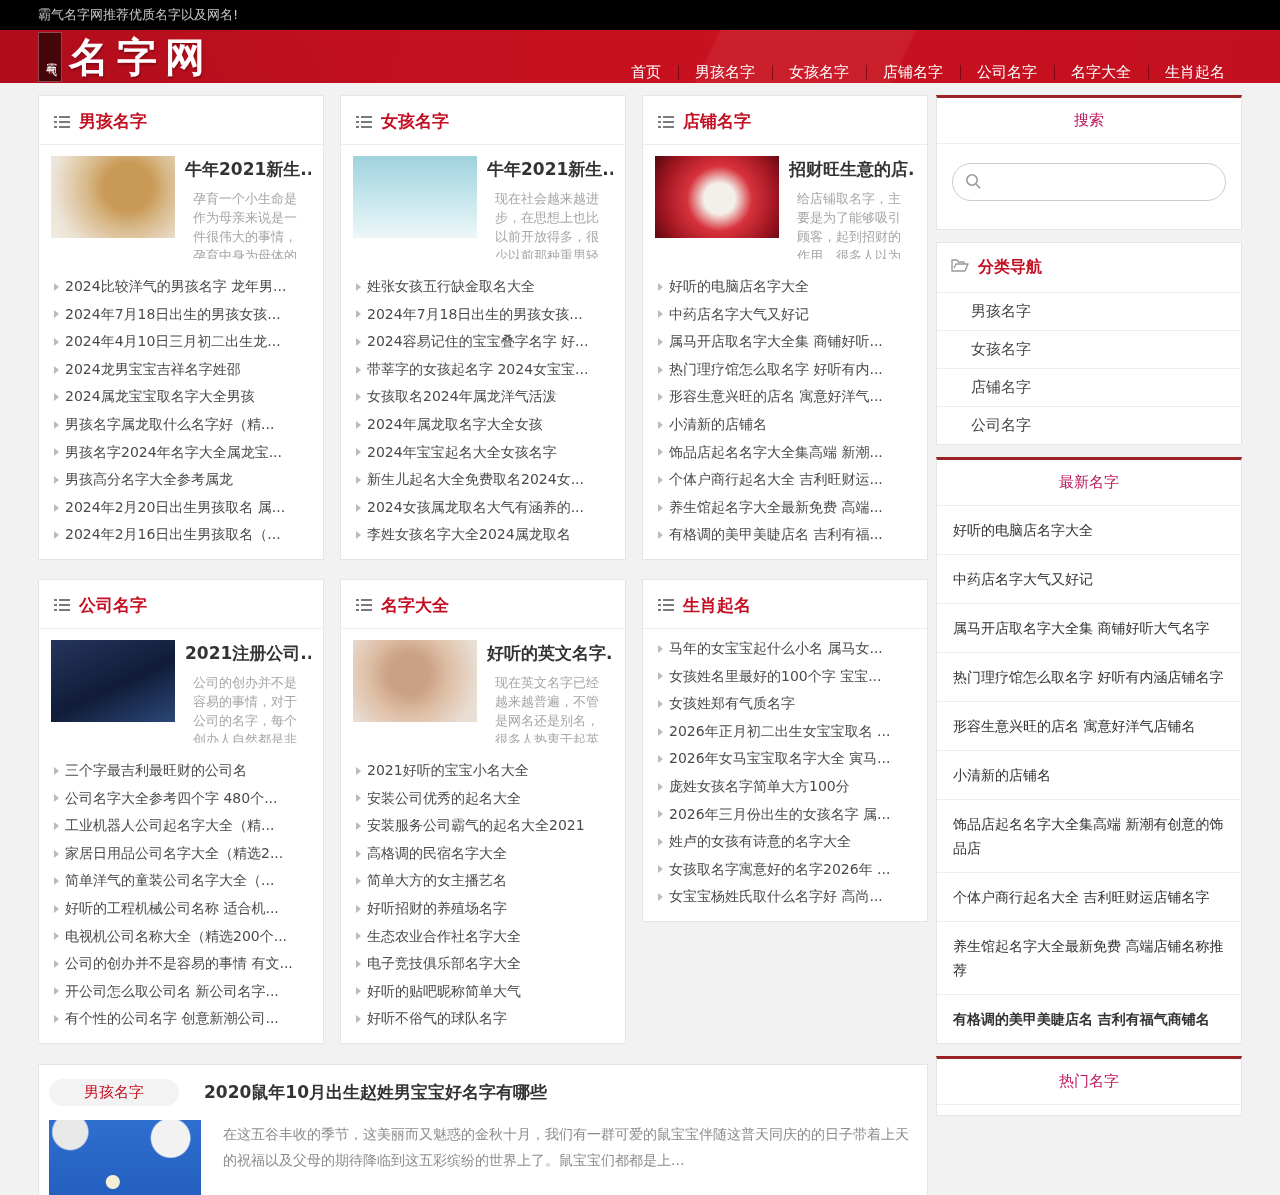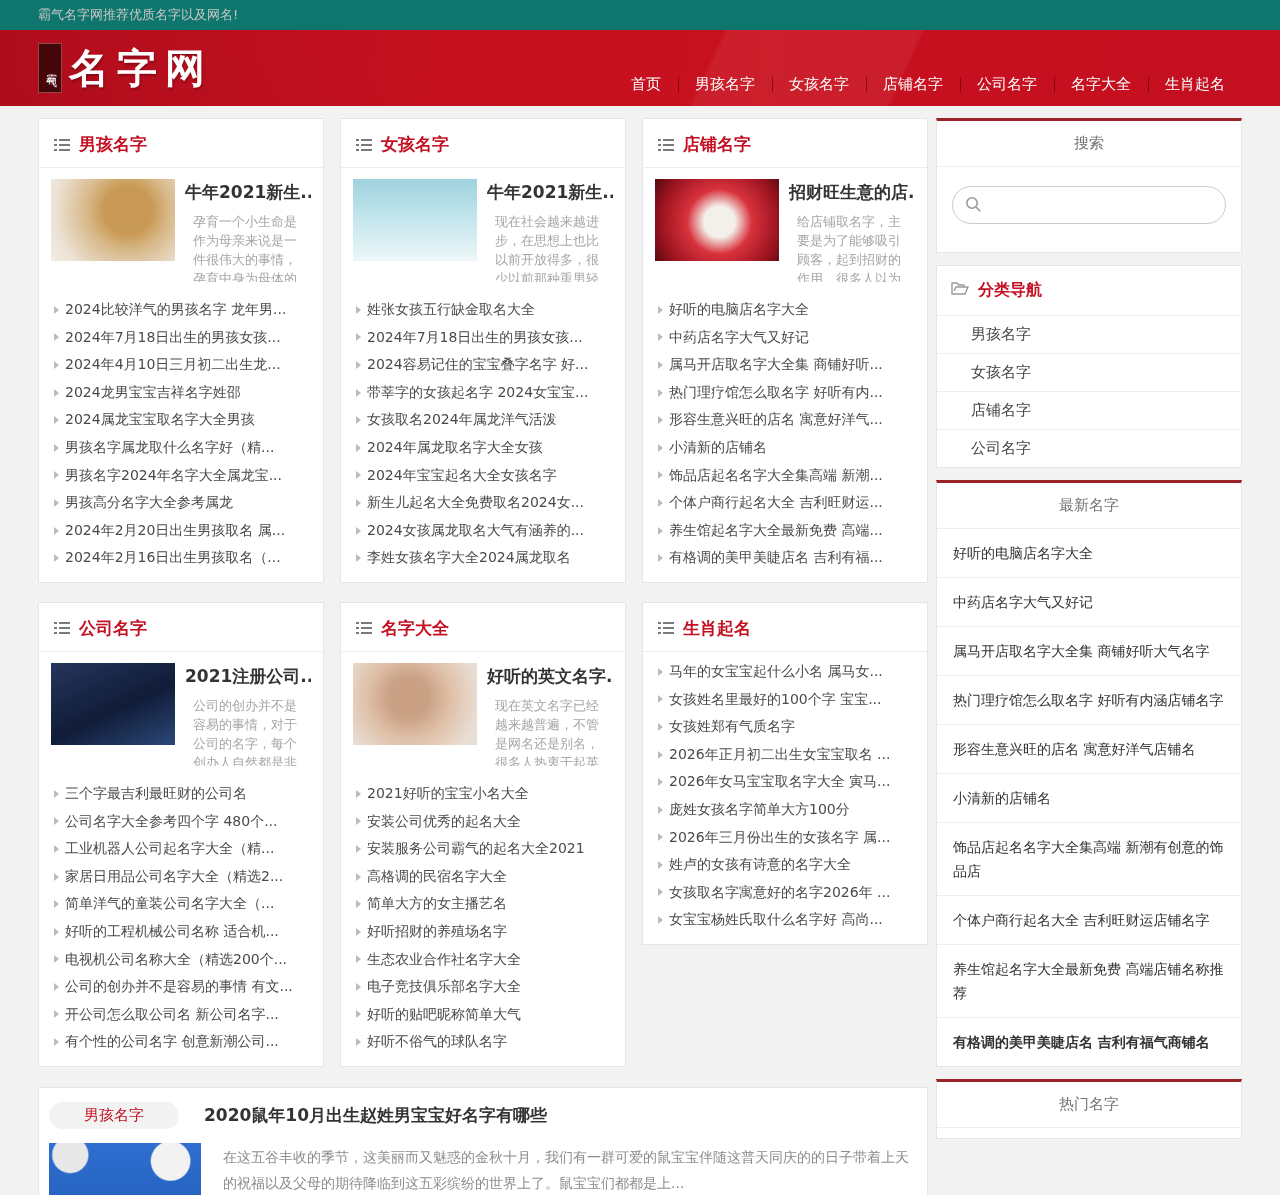--- a/index.html
+++ b/index.html
@@ -4,24 +4,24 @@
 <style>
   * { box-sizing: border-box; }
   html,body { margin:0; padding:0; }
   body {
     width:1280px; height:1195px; overflow:hidden;
     background:#f2f2f2;
     font-family:"DejaVu Sans","Liberation Sans",sans-serif;
     -webkit-font-smoothing:antialiased;
   }
   
-  .topbar { height:30px; background:#0f766e; color:#c7c7c7; font-size:13px; line-height:30px; padding:0 38px; }
+  .topbar { height:30px; background:#000000; color:#c7c7c7; font-size:13px; line-height:30px; padding:0 38px; }
   
   .header {
-    height:76px; position:relative;
+    height:53px; position:relative;
     background-image:
       linear-gradient(115deg, rgba(255,255,255,0.00) 55%, rgba(255,255,255,0.06) 55.4%, rgba(255,255,255,0.06) 70%, rgba(255,255,255,0.00) 70.4%),
       linear-gradient(60deg, rgba(0,0,0,0.08) 0%, rgba(0,0,0,0) 30%),
       linear-gradient(100deg,#bd0e1e,#c9111f 60%,#c30f20);
     background-color:#c30f21;
   }
   .header-inner { display:flex; align-items:center; justify-content:space-between; height:100%; padding:0 38px; }
   .logo { display:flex; align-items:center; gap:7px; cursor:pointer; }
   .logo-badge {
     width:24px; height:50px; background:#45060a; border:1px solid #93474b;
@@ -76,21 +76,21 @@
       radial-gradient(circle at 80% 18%, #f2f2f2 0 13%, rgba(255,255,255,0) 14%),
       radial-gradient(circle at 14% 12%, #e8e8e8 0 11%, rgba(255,255,255,0) 12%),
       radial-gradient(circle at 42% 62%, #f5efd8 0 6%, rgba(255,255,255,0) 7%),
       linear-gradient(180deg,#2f6fd0,#1f5ab8);
   }
   .article-excerpt { font-size:14px; color:#8c8c8c; line-height:26px; margin:1px 0 0; max-height:78px; overflow:hidden; padding-right:6px; }
   
   .sidebar { width:306px; flex:none; }
   .widget { background:#fff; border:1px solid #e5e5e5; margin-bottom:12px; }
   .widget.red-top { border-top:3px solid #9b2227; }
-  .w-head { text-align:center; font-size:15px; color:#737373; padding:13px 0; border-bottom:1px solid #eee; }
+  .w-head { text-align:center; font-size:15px; color:#be185d; padding:13px 0; border-bottom:1px solid #eee; }
   .search-area { padding:19px 15px 28px; }
   .search-box { position:relative; }
   .search-box input {
     width:100%; height:38px; border:1px solid #ccc; border-radius:19px;
     padding:0 12px 0 36px; font-size:14px; outline:none; background:#fff; font-family:inherit;
   }
   .search-ic { position:absolute; left:13px; top:10px; display:flex; }
   .cat-head { display:flex; align-items:center; gap:9px; padding:14px; border-bottom:1px solid #eee; color:#c30f21; font-weight:bold; font-size:16px; }
   .cat-list { list-style:none; margin:0; padding:0; }
   .cat-list li { padding:9px 0 9px 34px; border-bottom:1px solid #eee; font-size:15px; color:#444; cursor:pointer; }

